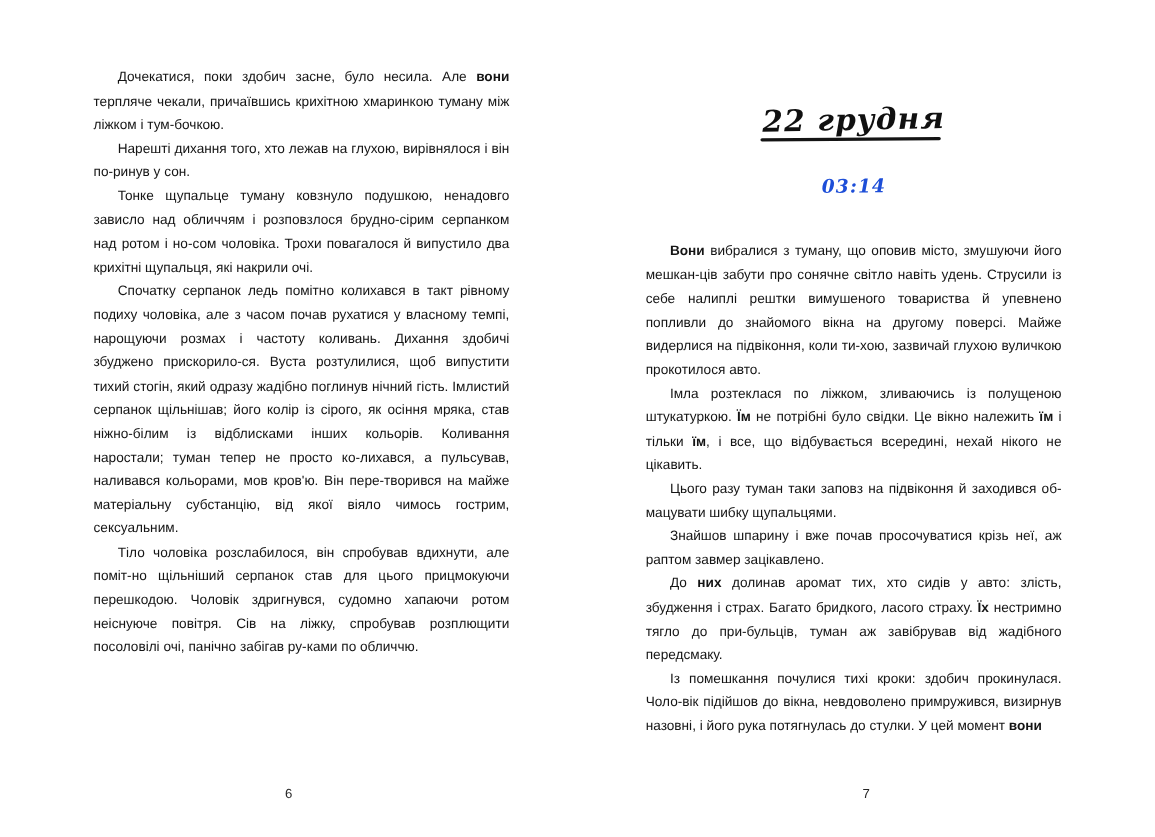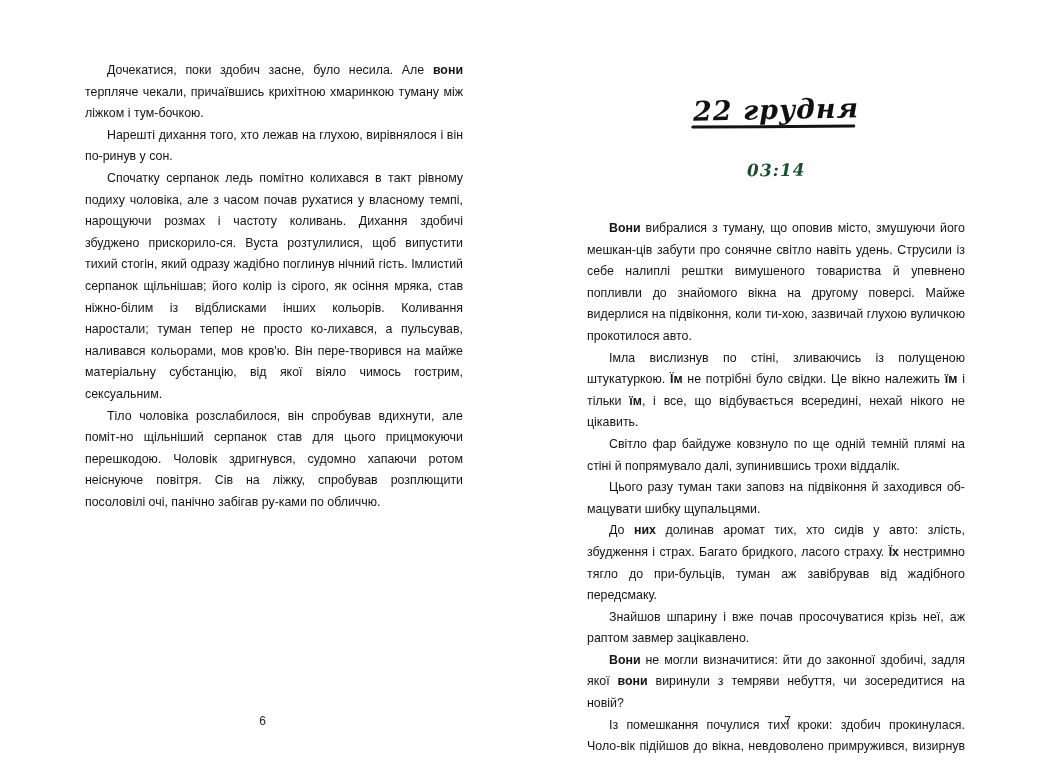--- a/index.html
+++ b/index.html
@@ -89,59 +89,58 @@
     border-radius: 2px;
     transform: rotate(0.8deg);
   }
   .chapter-time {
     text-align: center;
     font-family: "DejaVu Serif", serif;
     font-style: italic;
     font-weight: bold;
     font-size: 17px;
     letter-spacing: 1px;
-    color: #14532d;
+    color: #1d4ed8;
     margin: 30px 0 38px 0;
   }
   .chapter-time .inner {
     display: inline-block;
     transform: rotate(-0.6deg);
   }
 </style>
 </head>
 <body>
 
 <div class="book">
 
   <div class="page page-left">
     <div class="text-col" id="left-text">
         <p class="first"><span>Дочекатися, поки здобич засне, було несила. Але </span><b>вони</b><span> терпляче чекали, причаївшись крихітною хмаринкою туману між ліжком і тум-бочкою.</span></p>
         <p><span>Нарешті дихання того, хто лежав на глухою, вирівнялося і він по-ринув у сон.</span></p>
+        <p><span>Тонке щупальце туману ковзнуло подушкою, ненадовго зависло над обличчям і розповзлося брудно-сірим серпанком над ротом і но-сом чоловіка. Трохи повагалося й випустило два крихітні щупальця, які накрили очі.</span></p>
         <p><span>Спочатку серпанок ледь помітно колихався в такт рівному подиху чоловіка, але з часом почав рухатися у власному темпі, нарощуючи розмах і частоту коливань. Дихання здобичі збуджено прискорило-ся. Вуста розтулилися, щоб випустити тихий стогін, який одразу жадібно поглинув нічний гість. Імлистий серпанок щільнішав; його колір із сірого, як осіння мряка, став ніжно-білим із відблисками інших кольорів. Коливання наростали; туман тепер не просто ко-лихався, а пульсував, наливався кольорами, мов кров'ю. Він пере-творився на майже матеріальну субстанцію, від якої віяло чимось гострим, сексуальним.</span></p>
         <p><span>Тіло чоловіка розслабилося, він спробував вдихнути, але поміт-но щільніший серпанок став для цього прицмокуючи перешкодою. Чоловік здригнувся, судомно хапаючи ротом неіснуюче повітря. Сів на ліжку, спробував розплющити посоловілі очі, панічно забігав ру-ками по обличчю.</span></p>
       </div>
     <div class="page-number">6</div>
   </div>
 
   <div class="page page-right">
     <div class="chapter-title">
       <span class="inner">
         <span>22 грудня</span>
         <span class="underline"></span>
       </span>
     </div>
     <div class="chapter-time">
       <span class="inner">03:14</span>
     </div>
     <div class="text-col" id="right-text">
         <p class="first"><b>Вони</b><span> вибралися з туману, що оповив місто, змушуючи його мешкан-ців забути про сонячне світло навіть удень. Струсили із себе налиплі рештки вимушеного товариства й упевнено попливли до знайомого вікна на другому поверсі. Майже видерлися на підвіконня, коли ти-хою, зазвичай глухою вуличкою прокотилося авто.</span></p>
-        <p><span>Імла вислизнув по стіні, зливаючись із полущеною штукатуркою. </span><b>Їм</b><span> не потрібні було свідки. Це вікно належить </span><b>їм</b><span> і тільки </span><b>їм</b><span>, і все, що відбувається всередині, нехай нікого не цікавить.</span></p>
-        <p><span>Світло фар байдуже ковзнуло по ще одній темній плямі на стіні й попрямувало далі, зупинившись трохи віддалік.</span></p>
+        <p><span>Імла розтеклася по ліжком, зливаючись із полущеною штукатуркою. </span><b>Їм</b><span> не потрібні було свідки. Це вікно належить </span><b>їм</b><span> і тільки </span><b>їм</b><span>, і все, що відбувається всередині, нехай нікого не цікавить.</span></p>
         <p><span>Цього разу туман таки заповз на підвіконня й заходився об-мацувати шибку щупальцями.</span></p>
+        <p><span>Знайшов шпарину і вже почав просочуватися крізь неї, аж раптом завмер зацікавлено.</span></p>
         <p><span>До </span><b>них</b><span> долинав аромат тих, хто сидів у авто: злість, збудження і страх. Багато бридкого, ласого страху. </span><b>Їх</b><span> нестримно тягло до при-бульців, туман аж завібрував від жадібного передсмаку.</span></p>
-        <p><span>Знайшов шпарину і вже почав просочуватися крізь неї, аж раптом завмер зацікавлено.</span></p>
-        <p><b>Вони</b><span> не могли визначитися: йти до законної здобичі, задля якої </span><b>вони</b><span> виринули з темряви небуття, чи зосередитися на новій?</span></p>
         <p><span>Із помешкання почулися тихі кроки: здобич прокинулася. Чоло-вік підійшов до вікна, невдоволено примружився, визирнув назовні, і його рука потягнулась до стулки. У цей момент </span><b>вони</b></p>
       </div>
     <div class="page-number">7</div>
   </div>
 
 </div>
 
 </body></html>

